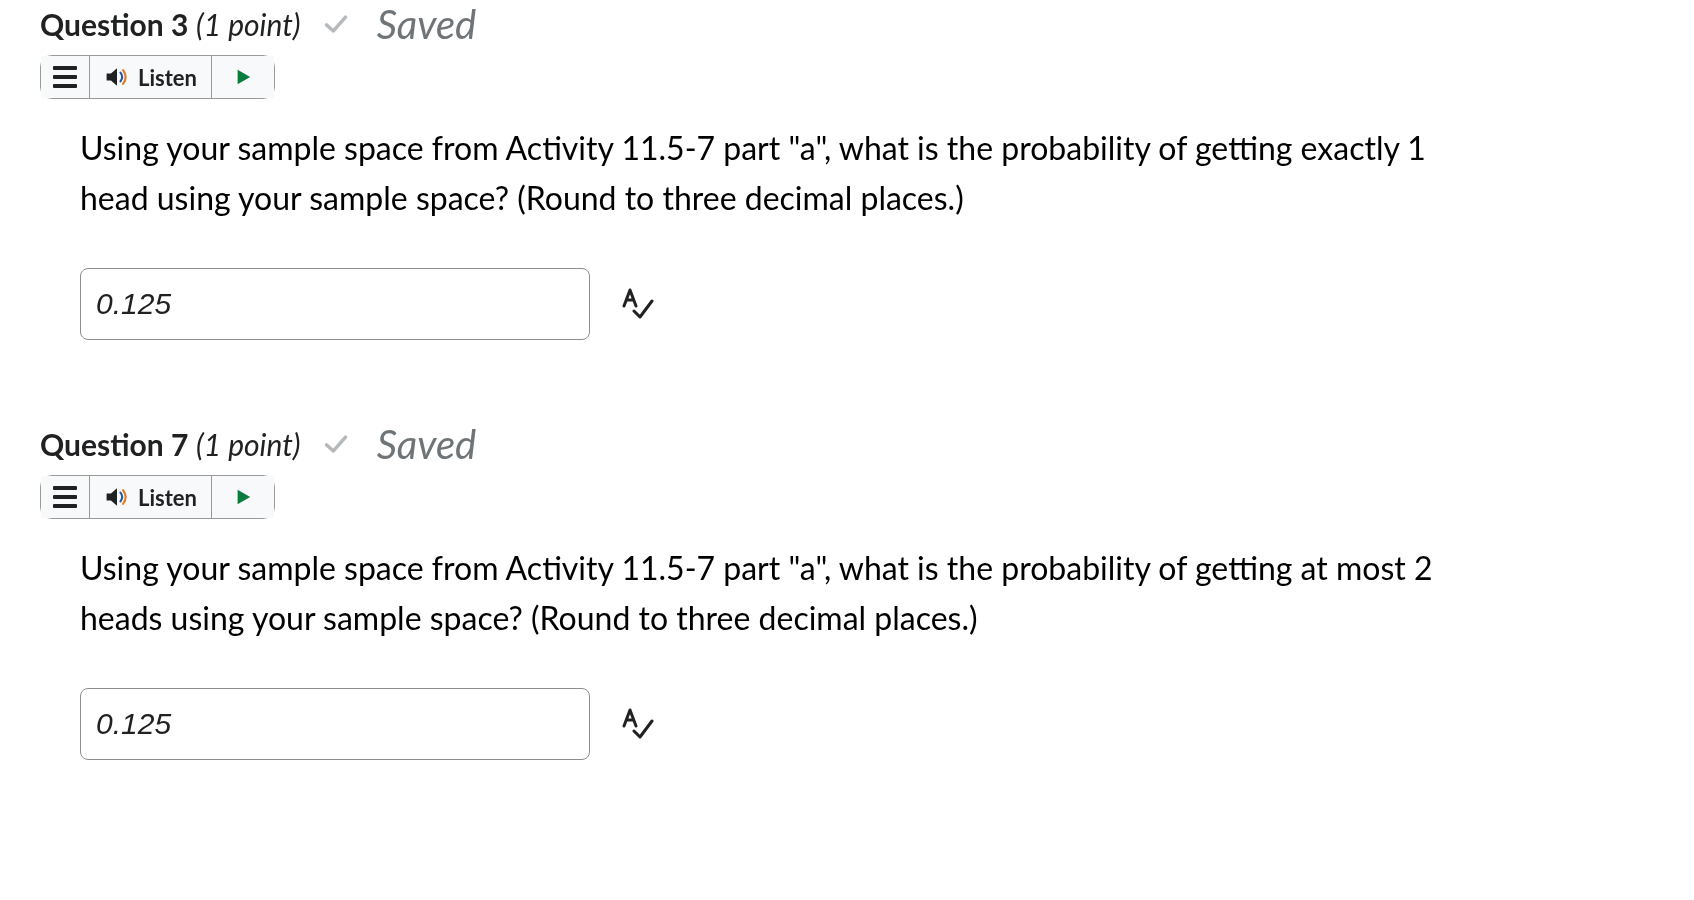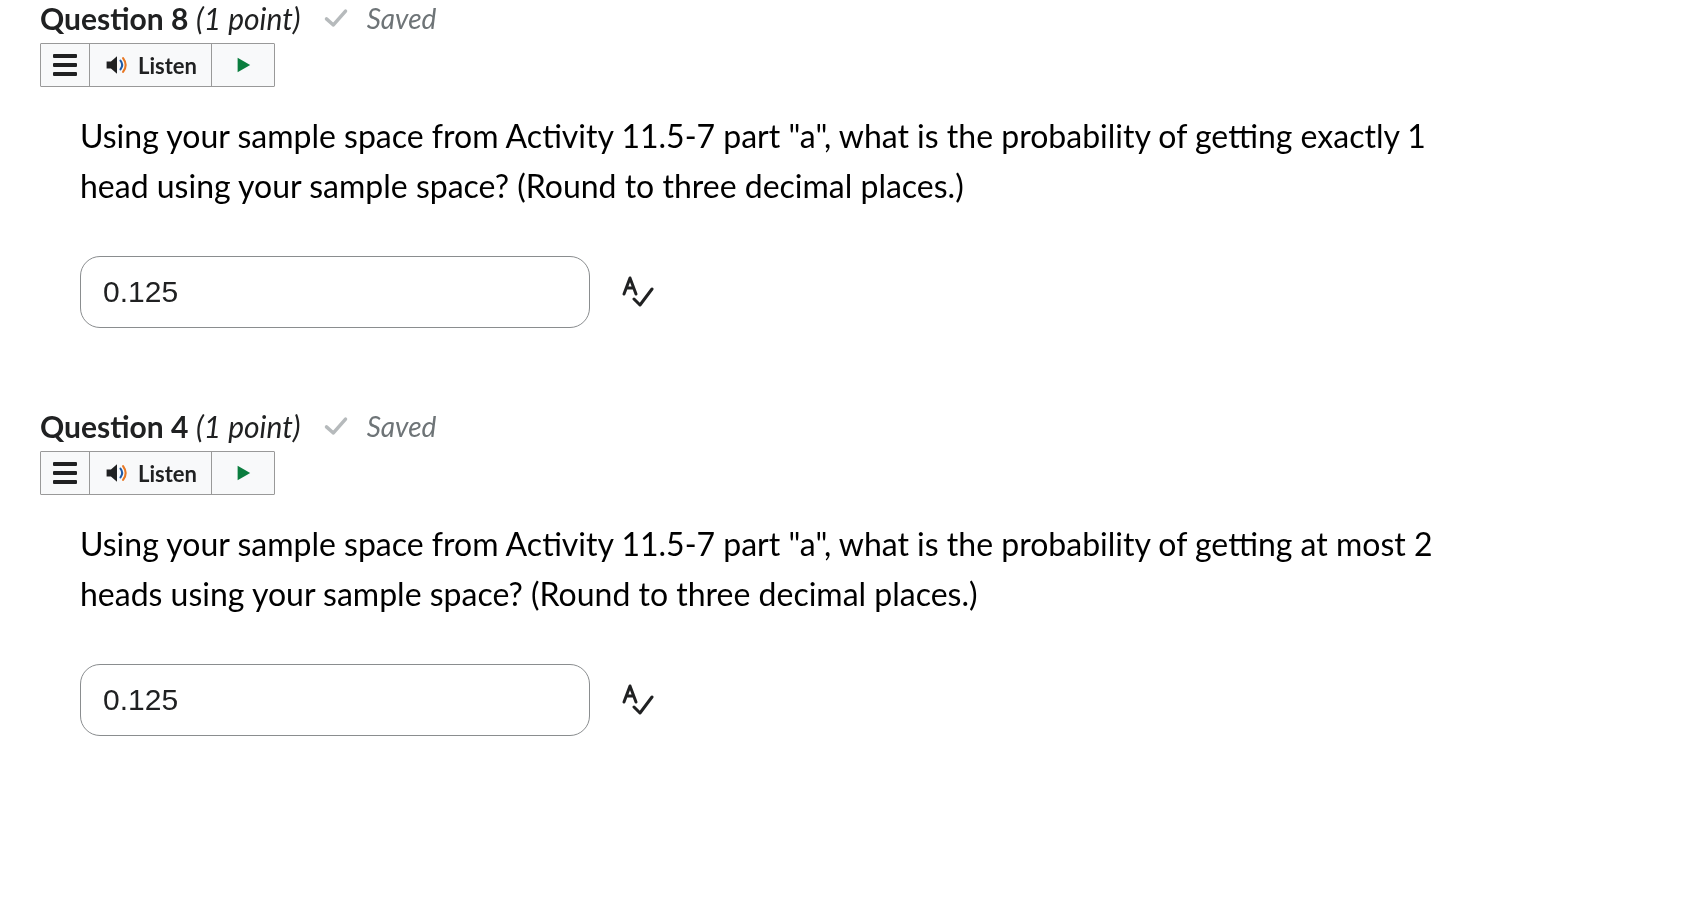--- a/index.html
+++ b/index.html
@@ -29,23 +29,23 @@
   }
   .q-title {
     font-size: 30px;
     color: #202122;
   }
   .q-title b { font-weight: 700; }
   .q-points { font-weight: 400; font-style: italic; }
   .saved-wrap {
     display: flex;
     align-items: center;
-    gap: 18px;
+    gap: 28px;
     color: #6e7477;
-    font-size: 28px;
+    font-size: 40px;
   }
   .saved-label {
     font-style: italic;
     color: #6e7477;
   }
   .check-icon {
     width: 26px;
     height: 26px;
     flex: 0 0 auto;
   }
@@ -53,21 +53,21 @@
     stroke: #b6babc;
     stroke-width: 4;
     fill: none;
     stroke-linecap: round;
     stroke-linejoin: round;
   }
 
   .listen-bar {
     display: inline-flex;
     border: 1px solid #999;
-    border-radius: 1px;
+    border-radius: 12px;
     background: #f8f9fa;
     height: 44px;
     margin-bottom: 24px;
   }
   .listen-seg {
     display: flex;
     align-items: center;
     justify-content: center;
     padding: 0 14px;
     border-right: 1px solid #999;
@@ -109,41 +109,42 @@
   }
   .answer-row {
     display: flex;
     align-items: center;
     gap: 28px;
   }
   .answer-input {
     width: 510px;
     height: 72px;
     border: 1.5px solid #8a8d8f;
-    border-radius: 20px;
-    padding: 0 22px;
+    border-radius: 8px;
+    padding: 0 15px;
     font-size: 30px;
     color: #202122;
     background: #fff;
     outline: none;
+    font-style: italic;
   }
   .spellcheck-icon {
     width: 36px;
     height: 36px;
   }
 </style>
 </head>
 <body>
 
 <div class="page">
 
   <div class="question-block">
     <div class="q-header">
       <span class="q-title">
-        <b>Question 8</b>
+        <b>Question 3</b>
         <span class="q-points">(1 point)</span>
       </span>
       <span class="saved-wrap">
         <svg class="check-icon" viewBox="0 0 30 30">
           <path d="M4 16 L12 23 L26 7"></path>
         </svg>
         <span class="saved-label">Saved</span>
       </span>
     </div>
 
@@ -178,21 +179,21 @@
           <path d="M6 20 L12 4 L18 20 M8.5 14 L15.5 14" stroke="#202122" stroke-width="3" fill="none" stroke-linecap="round" stroke-linejoin="round"></path>
           <path d="M16 25 L22 31 L34 15" stroke="#202122" stroke-width="3" fill="none" stroke-linecap="round" stroke-linejoin="round"></path>
         </svg>
       </div>
     </div>
   </div>
 
   <div class="question-block">
     <div class="q-header">
       <span class="q-title">
-        <b>Question 4</b>
+        <b>Question 7</b>
         <span class="q-points">(1 point)</span>
       </span>
       <span class="saved-wrap">
         <svg class="check-icon" viewBox="0 0 30 30">
           <path d="M4 16 L12 23 L26 7"></path>
         </svg>
         <span class="saved-label">Saved</span>
       </span>
     </div>
 

